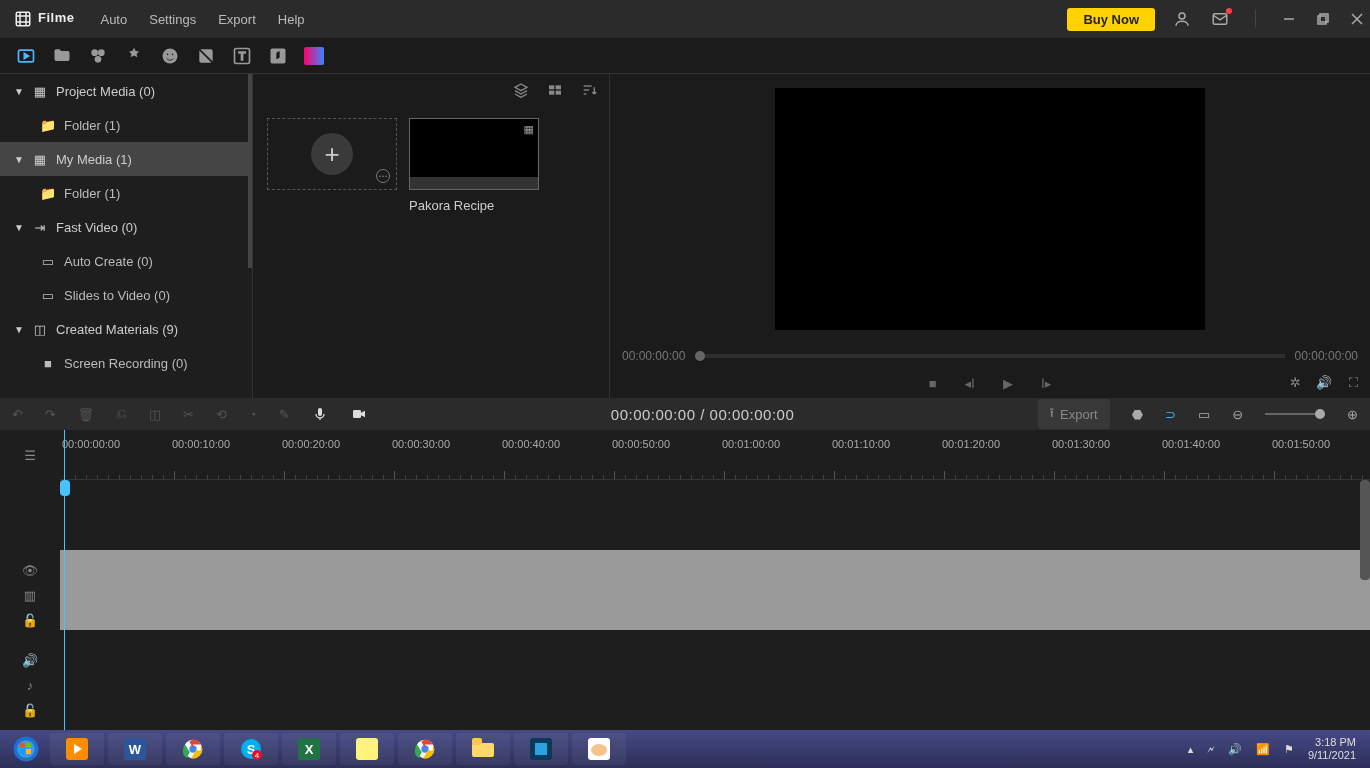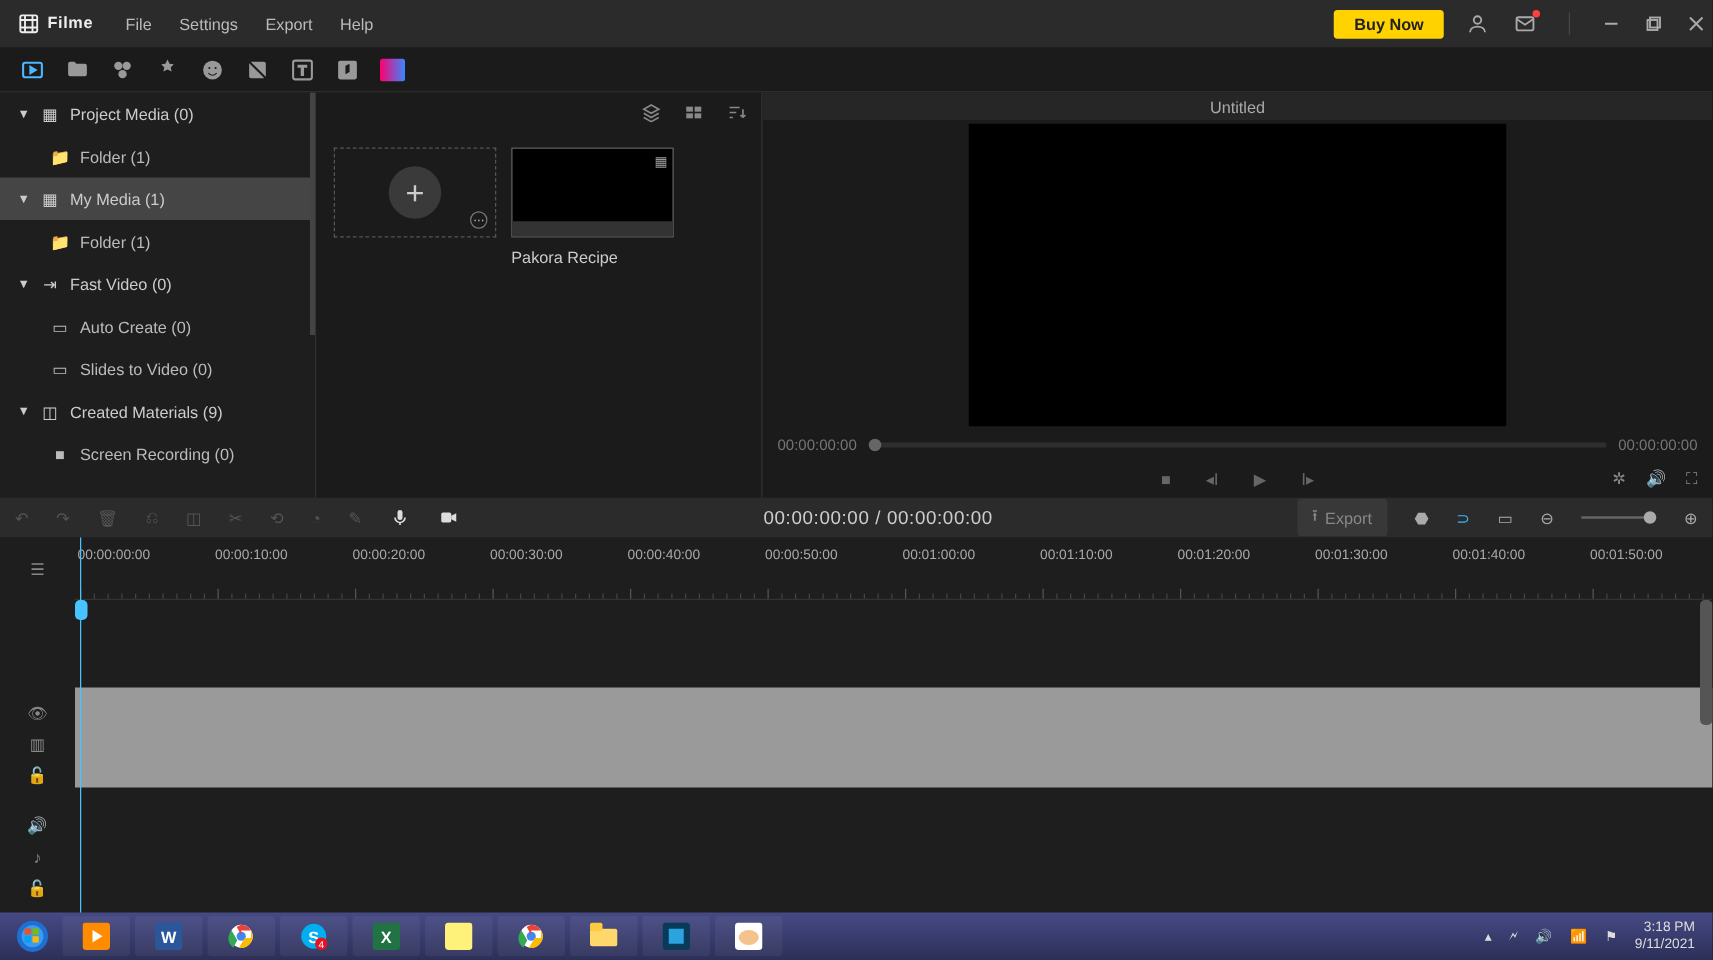--- a/index.html
+++ b/index.html
@@ -96,21 +96,21 @@
 
 <div class="titlebar">
   <span class="logo">
     <svg width="18" height="18" viewBox="0 0 24 24" fill="none" stroke="#eee" stroke-width="2">
         <rect x="3" y="3" width="18" height="18" rx="2"></rect>
         <path d="M8 3v18M16 3v18M3 8h18M3 16h18"></path>
       </svg>
     <span>Filme</span>
   </span>
   <div class="menu">
-    <span>File</span>
+    <span>Auto</span>
     <span>Settings</span>
     <span>Export</span>
     <span>Help</span>
   </div>
   <div class="spacer"></div>
   <span class="buynow">Buy Now</span>
   <div class="win-btns">
     <span>
         <svg width="18" height="18" viewBox="0 0 24 24" fill="none" stroke="#aaa" stroke-width="2">
           <circle cx="12" cy="8" r="4"></circle>
@@ -278,21 +278,20 @@
         <div class="clip-thumb">
           <span class="film">▦</span>
           <div class="bar"></div>
         </div>
         <div class="clip-name">Pakora Recipe</div>
       </div>
     </div>
   </div>
 
   <div class="preview">
-    <div class="preview-title">Untitled</div>
     <div class="preview-canvas">
       <div class="preview-black"></div>
     </div>
     <div class="preview-seek">
       <span>00:00:00:00</span>
       <div class="seek-track"></div>
       <span>00:00:00:00</span>
     </div>
     <div class="preview-ctrl">
       <span>■</span>

